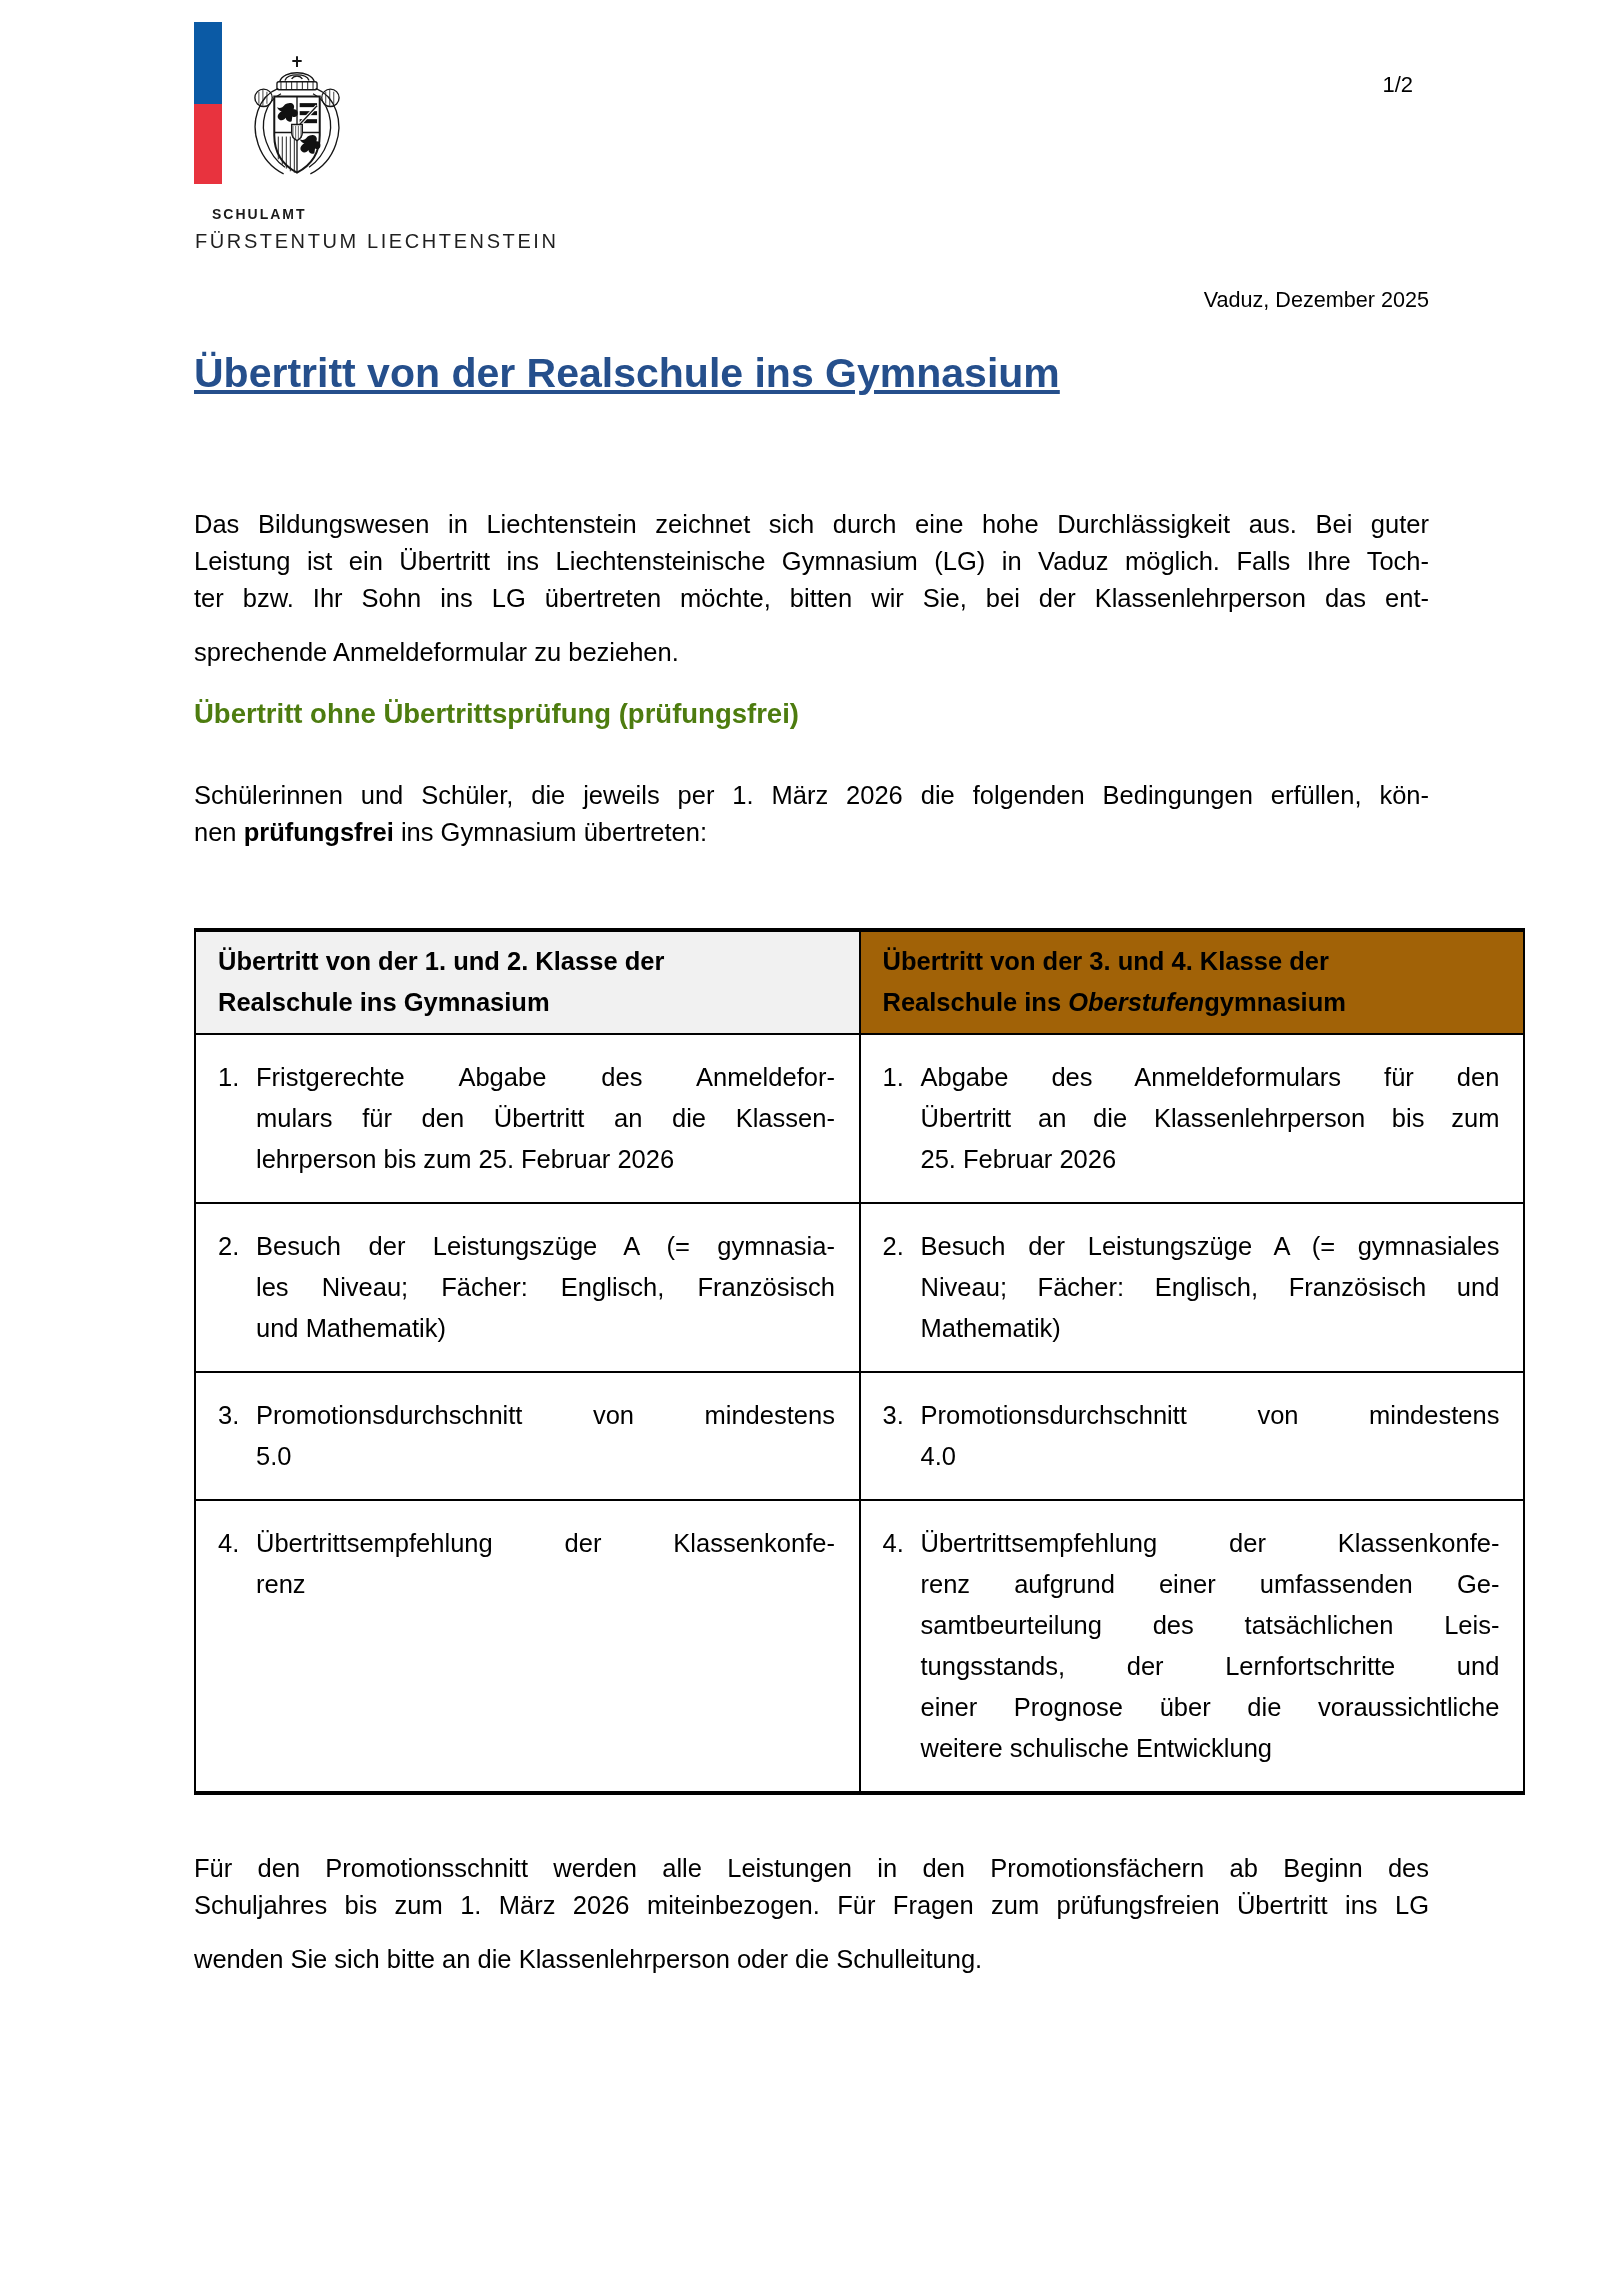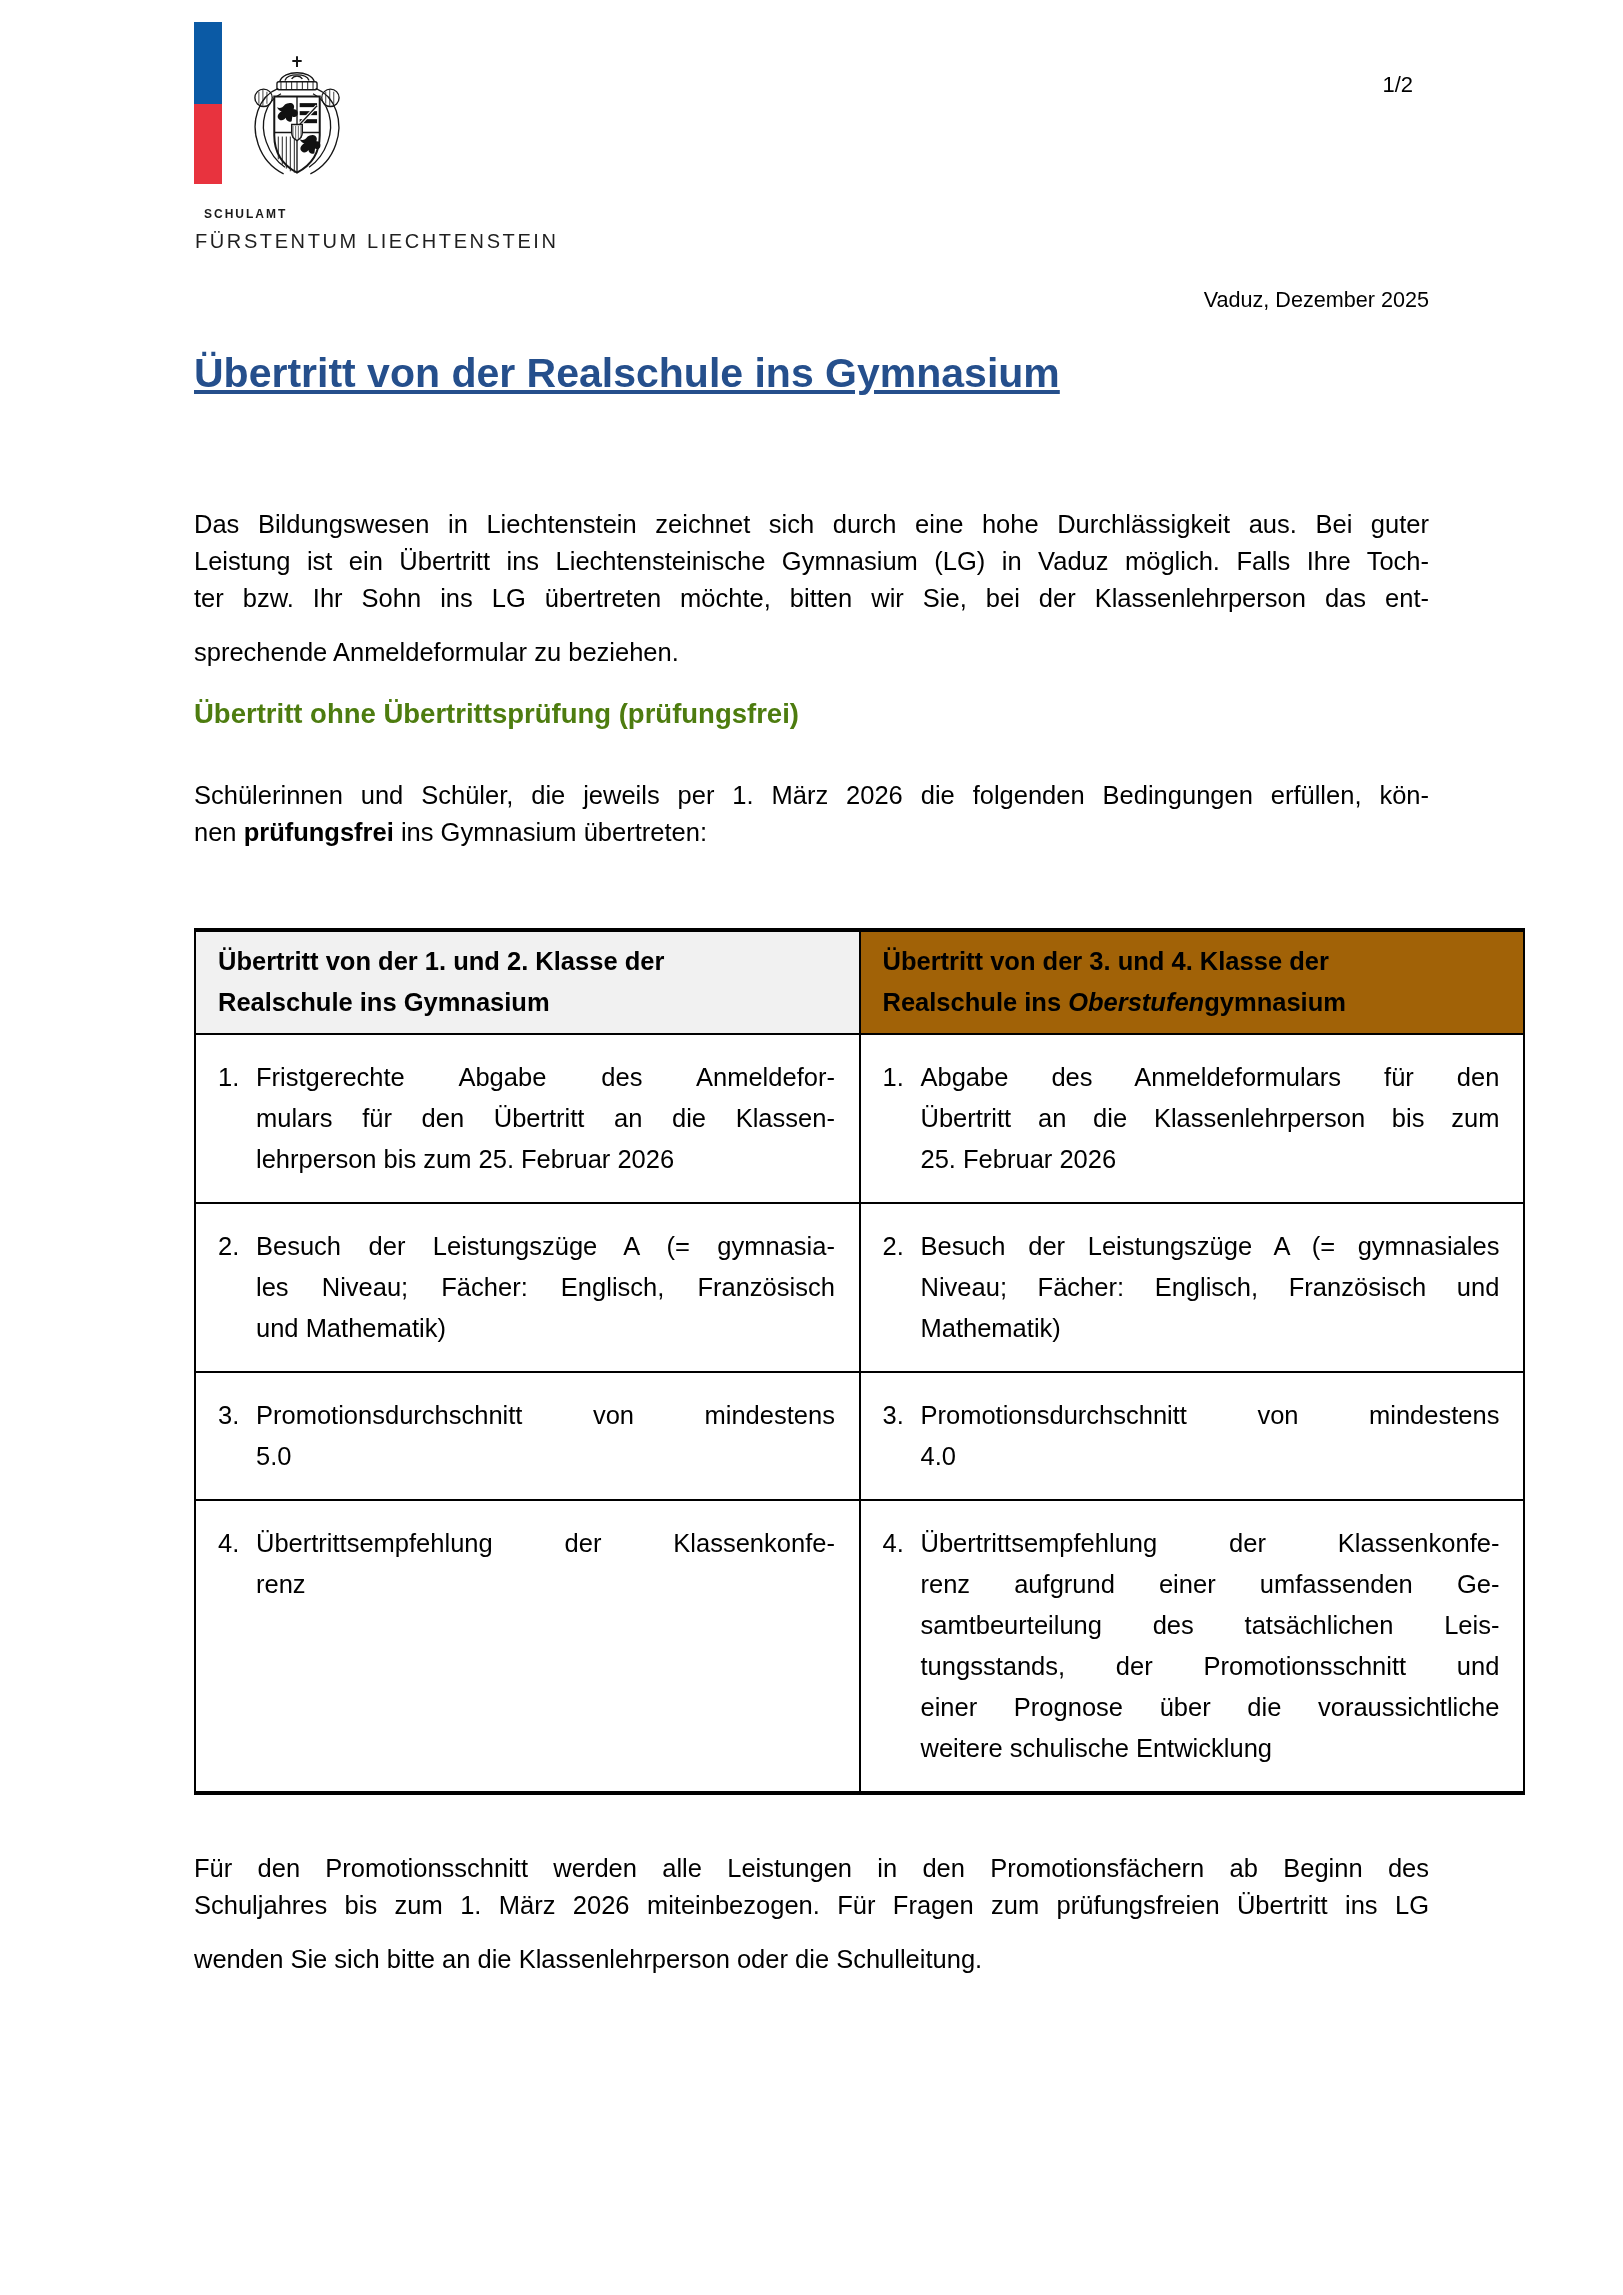--- a/index.html
+++ b/index.html
@@ -18,22 +18,22 @@
     position: absolute; left: 194px; top: 21.6px;
     width: 28px; height: 162px;
   }
   .logo-bar .seg-blue { width: 100%; height: 82px; }
   .logo-bar .seg-red  { width: 100%; height: 80px; }
   .crest {
     position: absolute; left: 243px; top: 55px;
     width: 108px; height: 131px;
   }
   .org-name {
-    position: absolute; left: 204px; top: 203px;
-    font-size: 12px; font-weight: bold; letter-spacing: 2px;
+    position: absolute; left: 212px; top: 203px;
+    font-size: 14px; font-weight: bold; letter-spacing: 2px;
     color: #1a1a1a; line-height: 23.6px; white-space: nowrap;
   }
   .org-subtitle {
     position: absolute; left: 195px; top: 230px;
     font-size: 20px; font-weight: normal; letter-spacing: 2.6px;
     color: #1f1f1f; line-height: 23.6px; white-space: nowrap;
   }
   .page-number {
     position: absolute; top: 72px; right: 210px;
     font-size: 22px; line-height: 26px;
@@ -259,21 +259,21 @@
                 </div>
               </div>
           </td>
           <td>
             <div class="cell">
                 <span class="num">4.</span>
             <div class="cell-lines">
                   <div class="jline">Übertrittsempfehlung der Klassenkonfe-</div>
                   <div class="jline">renz aufgrund einer umfassenden Ge-</div>
                   <div class="jline">samtbeurteilung des tatsächlichen Leis-</div>
-                  <div class="jline">tungsstands, der Promotionsschnitt und</div>
+                  <div class="jline">tungsstands, der Lernfortschritte und</div>
                   <div class="jline">einer Prognose über die voraussichtliche</div>
                   <div class="jline">weitere schulische Entwicklung</div>
                 </div>
               </div>
           </td>
         </tr>
       </tbody>
     </table>
 
     <div class="para closing">

